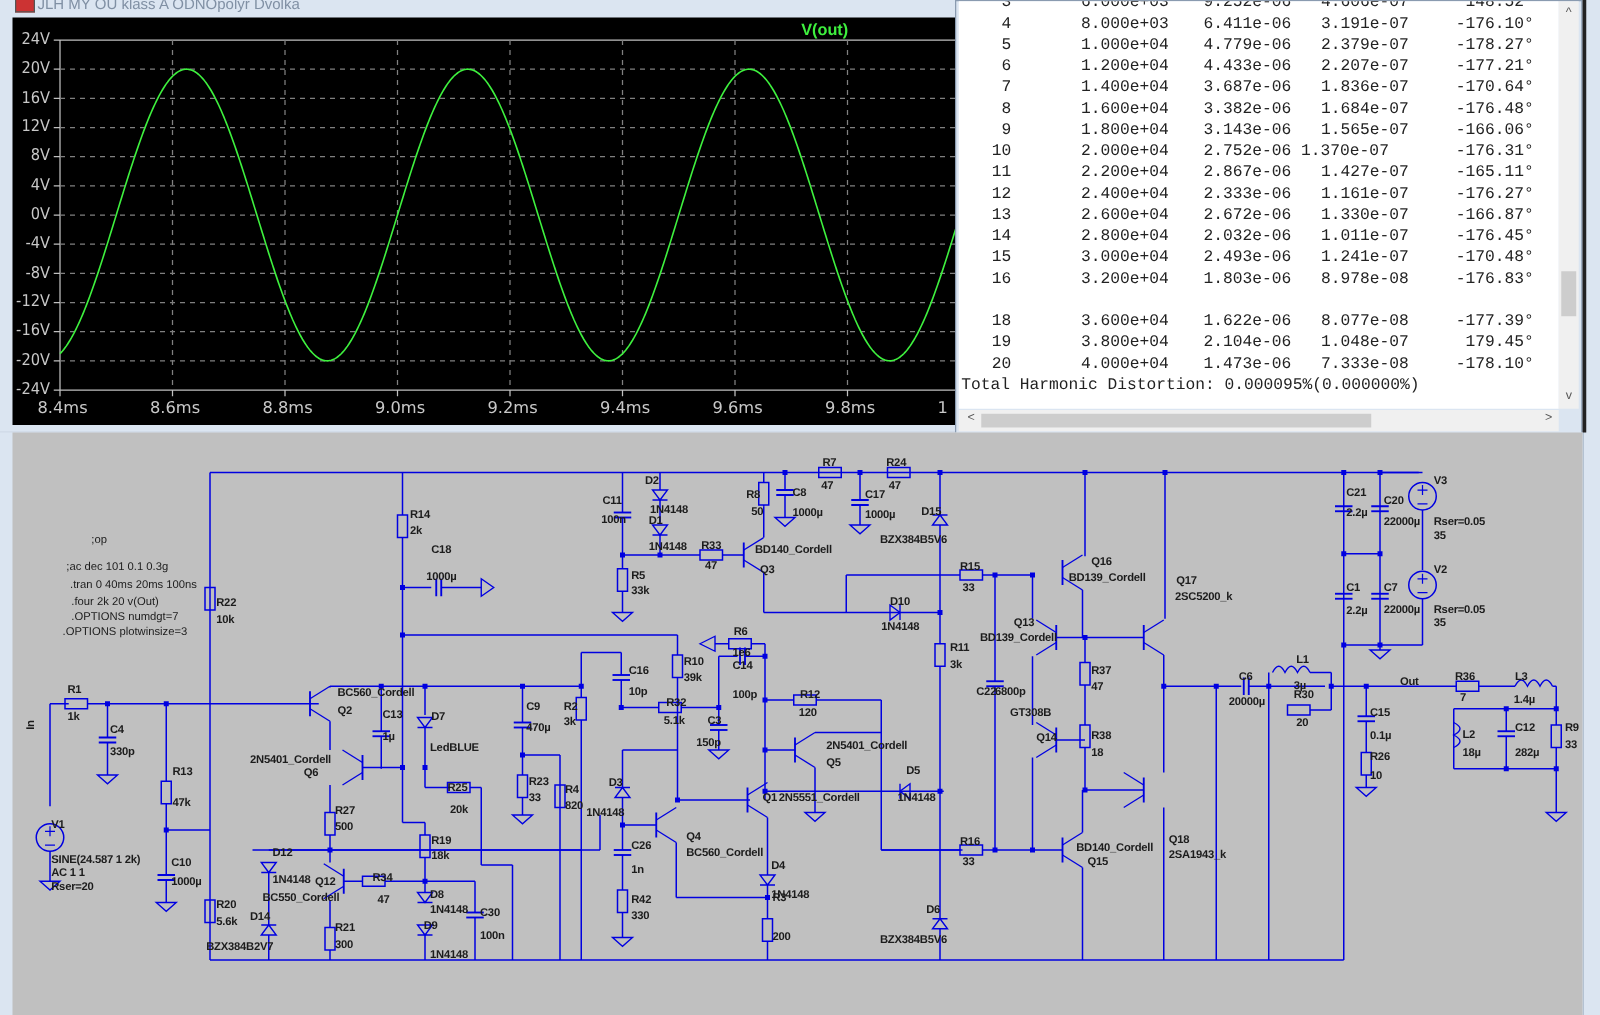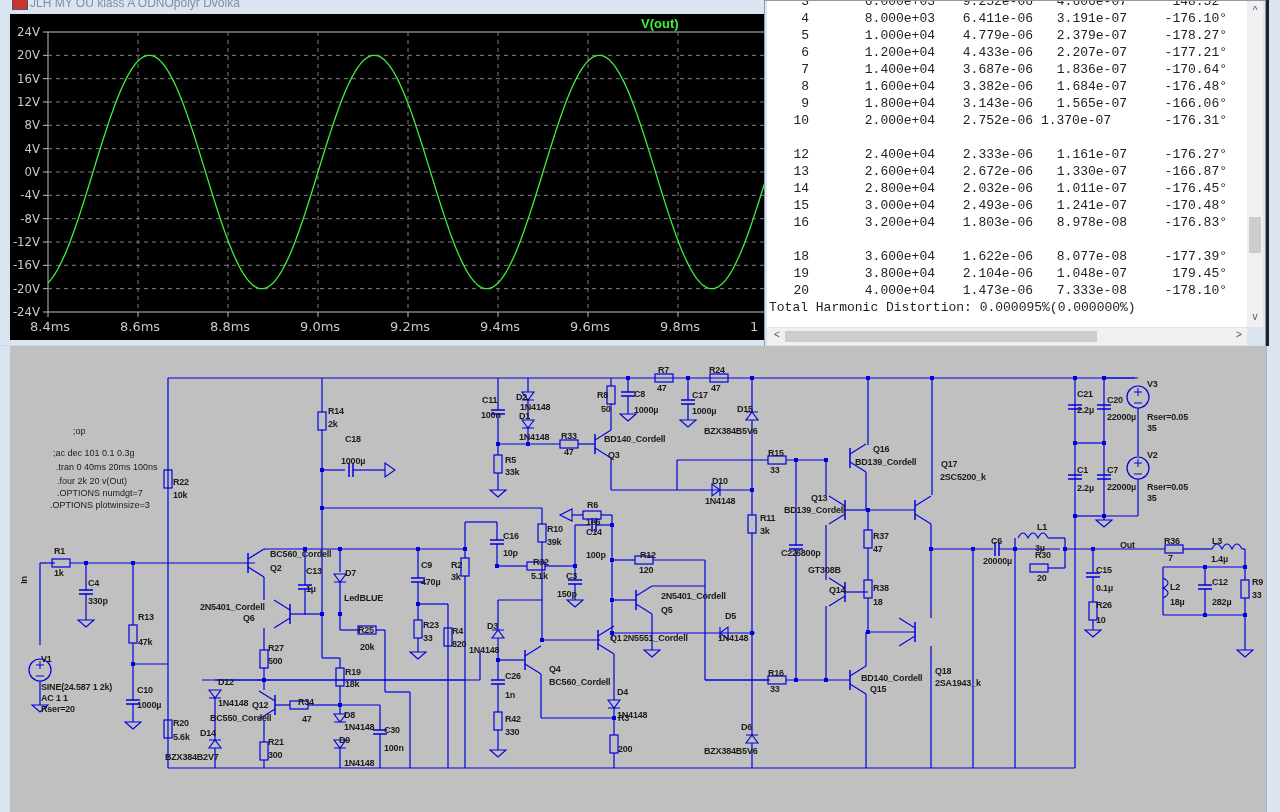--- a/index.html
+++ b/index.html
@@ -122,20 +122,21 @@
   <div id="four-win">
     <div id="four-text">
         <div class="frow" style="top: -7px; width: 480px;"><span class="fc" style="left: 0px; width: 42px;">3</span><span class="fc" style="left: 58px; width: 110px;">6.000e+03</span><span class="fc" style="left: 168px; width: 98px;">9.252e-06</span><span class="fc" style="left: 258px; width: 102px;">4.606e-07</span><span class="fc" style="left: 360px; width: 100px;">148.52°</span></div>
         <div class="frow" style="top: 10px; width: 480px;"><span class="fc" style="left: 0px; width: 42px;">4</span><span class="fc" style="left: 58px; width: 110px;">8.000e+03</span><span class="fc" style="left: 168px; width: 98px;">6.411e-06</span><span class="fc" style="left: 258px; width: 102px;">3.191e-07</span><span class="fc" style="left: 360px; width: 100px;">-176.10°</span></div>
         <div class="frow" style="top: 27px; width: 480px;"><span class="fc" style="left: 0px; width: 42px;">5</span><span class="fc" style="left: 58px; width: 110px;">1.000e+04</span><span class="fc" style="left: 168px; width: 98px;">4.779e-06</span><span class="fc" style="left: 258px; width: 102px;">2.379e-07</span><span class="fc" style="left: 360px; width: 100px;">-178.27°</span></div>
         <div class="frow" style="top: 44px; width: 480px;"><span class="fc" style="left: 0px; width: 42px;">6</span><span class="fc" style="left: 58px; width: 110px;">1.200e+04</span><span class="fc" style="left: 168px; width: 98px;">4.433e-06</span><span class="fc" style="left: 258px; width: 102px;">2.207e-07</span><span class="fc" style="left: 360px; width: 100px;">-177.21°</span></div>
         <div class="frow" style="top: 61px; width: 480px;"><span class="fc" style="left: 0px; width: 42px;">7</span><span class="fc" style="left: 58px; width: 110px;">1.400e+04</span><span class="fc" style="left: 168px; width: 98px;">3.687e-06</span><span class="fc" style="left: 258px; width: 102px;">1.836e-07</span><span class="fc" style="left: 360px; width: 100px;">-170.64°</span></div>
         <div class="frow" style="top: 78px; width: 480px;"><span class="fc" style="left: 0px; width: 42px;">8</span><span class="fc" style="left: 58px; width: 110px;">1.600e+04</span><span class="fc" style="left: 168px; width: 98px;">3.382e-06</span><span class="fc" style="left: 258px; width: 102px;">1.684e-07</span><span class="fc" style="left: 360px; width: 100px;">-176.48°</span></div>
         <div class="frow" style="top: 95px; width: 480px;"><span class="fc" style="left: 0px; width: 42px;">9</span><span class="fc" style="left: 58px; width: 110px;">1.800e+04</span><span class="fc" style="left: 168px; width: 98px;">3.143e-06</span><span class="fc" style="left: 258px; width: 102px;">1.565e-07</span><span class="fc" style="left: 360px; width: 100px;">-166.06°</span></div>
         <div class="frow" style="top: 112px; width: 480px;"><span class="fc" style="left: 0px; width: 42px;">10</span><span class="fc" style="left: 58px; width: 110px;">2.000e+04</span><span class="fc" style="left: 168px; width: 98px;">2.752e-06</span><span class="fc" style="left: 258px; width: 102px; text-align: center;">1.370e-07</span><span class="fc" style="left: 360px; width: 100px;">-176.31°</span></div>
+        <div class="frow" style="top: 129px; width: 480px;"><span class="fc" style="left: 0px; width: 42px;">11</span><span class="fc" style="left: 58px; width: 110px;">2.200e+04</span><span class="fc" style="left: 168px; width: 98px;">2.867e-06</span><span class="fc" style="left: 258px; width: 102px;">1.427e-07</span><span class="fc" style="left: 360px; width: 100px;">-165.11°</span></div>
         <div class="frow" style="top: 146px; width: 480px;"><span class="fc" style="left: 0px; width: 42px;">12</span><span class="fc" style="left: 58px; width: 110px;">2.400e+04</span><span class="fc" style="left: 168px; width: 98px;">2.333e-06</span><span class="fc" style="left: 258px; width: 102px;">1.161e-07</span><span class="fc" style="left: 360px; width: 100px;">-176.27°</span></div>
         <div class="frow" style="top: 163px; width: 480px;"><span class="fc" style="left: 0px; width: 42px;">13</span><span class="fc" style="left: 58px; width: 110px;">2.600e+04</span><span class="fc" style="left: 168px; width: 98px;">2.672e-06</span><span class="fc" style="left: 258px; width: 102px;">1.330e-07</span><span class="fc" style="left: 360px; width: 100px;">-166.87°</span></div>
         <div class="frow" style="top: 180px; width: 480px;"><span class="fc" style="left: 0px; width: 42px;">14</span><span class="fc" style="left: 58px; width: 110px;">2.800e+04</span><span class="fc" style="left: 168px; width: 98px;">2.032e-06</span><span class="fc" style="left: 258px; width: 102px;">1.011e-07</span><span class="fc" style="left: 360px; width: 100px;">-176.45°</span></div>
         <div class="frow" style="top: 197px; width: 480px;"><span class="fc" style="left: 0px; width: 42px;">15</span><span class="fc" style="left: 58px; width: 110px;">3.000e+04</span><span class="fc" style="left: 168px; width: 98px;">2.493e-06</span><span class="fc" style="left: 258px; width: 102px;">1.241e-07</span><span class="fc" style="left: 360px; width: 100px;">-170.48°</span></div>
         <div class="frow" style="top: 214px; width: 480px;"><span class="fc" style="left: 0px; width: 42px;">16</span><span class="fc" style="left: 58px; width: 110px;">3.200e+04</span><span class="fc" style="left: 168px; width: 98px;">1.803e-06</span><span class="fc" style="left: 258px; width: 102px;">8.978e-08</span><span class="fc" style="left: 360px; width: 100px;">-176.83°</span></div>
         <div class="frow" style="top: 248px; width: 480px;"><span class="fc" style="left: 0px; width: 42px;">18</span><span class="fc" style="left: 58px; width: 110px;">3.600e+04</span><span class="fc" style="left: 168px; width: 98px;">1.622e-06</span><span class="fc" style="left: 258px; width: 102px;">8.077e-08</span><span class="fc" style="left: 360px; width: 100px;">-177.39°</span></div>
         <div class="frow" style="top: 265px; width: 480px;"><span class="fc" style="left: 0px; width: 42px;">19</span><span class="fc" style="left: 58px; width: 110px;">3.800e+04</span><span class="fc" style="left: 168px; width: 98px;">2.104e-06</span><span class="fc" style="left: 258px; width: 102px;">1.048e-07</span><span class="fc" style="left: 360px; width: 100px;">179.45°</span></div>
         <div class="frow" style="top: 282px; width: 480px;"><span class="fc" style="left: 0px; width: 42px;">20</span><span class="fc" style="left: 58px; width: 110px;">4.000e+04</span><span class="fc" style="left: 168px; width: 98px;">1.473e-06</span><span class="fc" style="left: 258px; width: 102px;">7.333e-08</span><span class="fc" style="left: 360px; width: 100px;">-178.10°</span></div>
         <div id="thd-line" style="top: 299px;">Total Harmonic Distortion: 0.000095%(0.000000%)</div>
       </div>
@@ -636,21 +637,21 @@
           <div class="lbl" style="left: 495px; top: 368px;">R42</div>
           <div class="lbl" style="left: 495px; top: 381px;">330</div>
           <div class="lbl" style="left: 539px; top: 318px;">Q4</div>
           <div class="lbl" style="left: 539px; top: 331px;">BC560_Cordell</div>
           <div class="lbl" style="left: 607px; top: 341px;">D4</div>
           <div class="lbl" style="left: 607px; top: 364px;">1N4148</div>
           <div class="lbl" style="left: 608px; top: 367px;">R3</div>
           <div class="lbl" style="left: 608px; top: 398px;">200</div>
           <div class="lbl" style="left: 472px; top: 49px;">C11</div>
           <div class="lbl" style="left: 471px; top: 64px;">100n</div>
-          <div class="lbl" style="left: 506px; top: 46px;">D2</div>
+          <div class="lbl" style="left: 506px; top: 33px;">D2</div>
           <div class="lbl" style="left: 510px; top: 56px;">1N4148</div>
           <div class="lbl" style="left: 509px; top: 65px;">D1</div>
           <div class="lbl" style="left: 509px; top: 86px;">1N4148</div>
           <div class="lbl" style="left: 495px; top: 109px;">R5</div>
           <div class="lbl" style="left: 495px; top: 121px;">33k</div>
           <div class="lbl" style="left: 551px; top: 85px;">R33</div>
           <div class="lbl" style="left: 554px; top: 101px;">47</div>
           <div class="lbl" style="left: 587px; top: 44px;">R8</div>
           <div class="lbl" style="left: 591px; top: 58px;">50</div>
           <div class="lbl" style="left: 624px; top: 43px;">C8</div>

